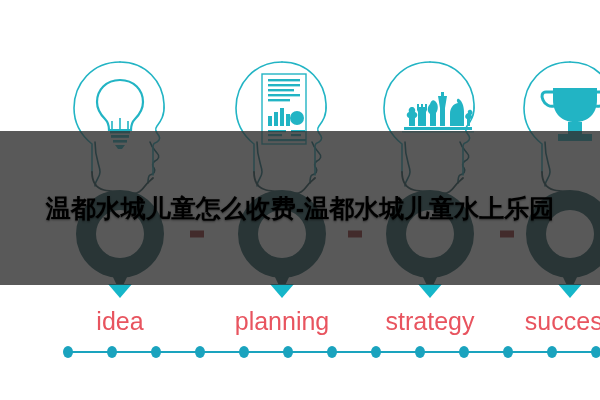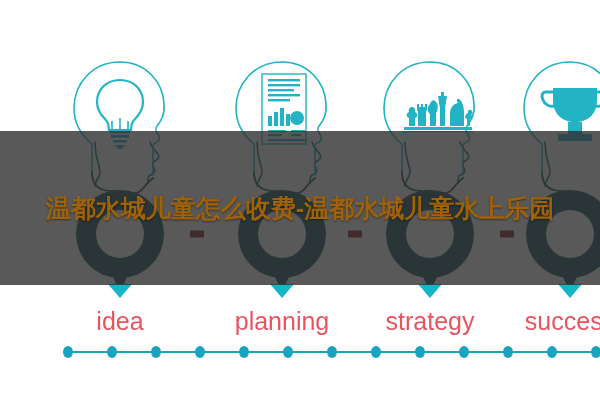--- a/index.html
+++ b/index.html
@@ -44,21 +44,21 @@
     z-index: 6;
     display: flex;
     align-items: center;
     justify-content: center;
     box-sizing: border-box;
     padding: 0 16px;
   }
 
   #overlay-title {
     margin: 0;
-    color: #a16207;
+    color: #000000;
     font-family: "Liberation Sans", sans-serif;
     font-weight: bold;
     font-size: 25px;
     line-height: 40px;
     text-align: center;
     letter-spacing: 0px;
     text-shadow: 0 1px 2px rgba(0,0,0,0.45);
     white-space: normal;
     max-width: 520px;
   }

